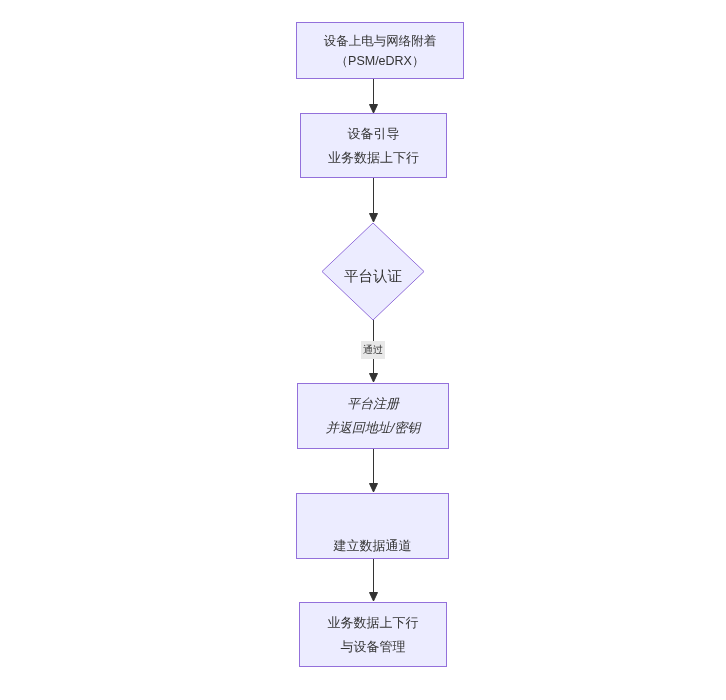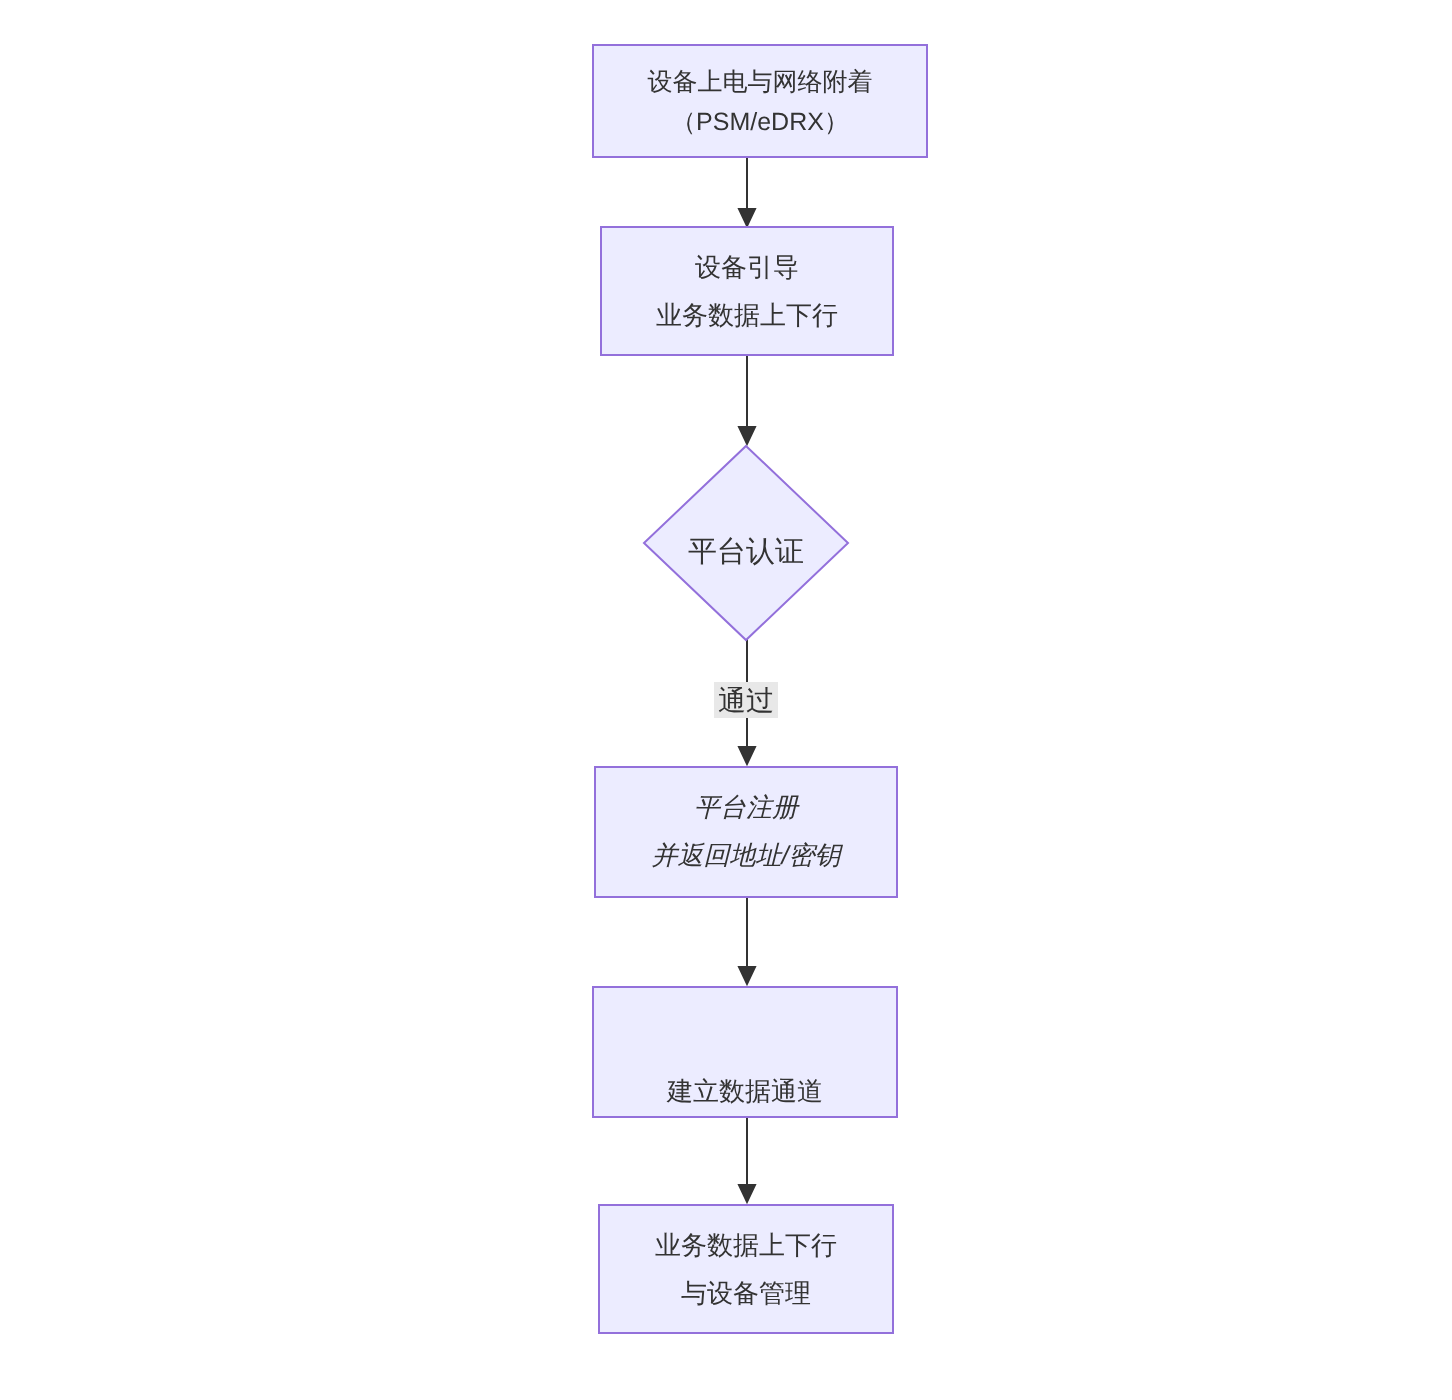--- a/index.html
+++ b/index.html
@@ -41,21 +41,21 @@
   .n6{left:299px;top:602px;width:148px;height:65px;}
   .diamond-label{
     position:absolute;left:373px;top:256px;
     transform:translate(-50%,-50%);
     font-size:14.5px;white-space:nowrap;margin-top:20px;
   }
   .edge-label{
     position:absolute;left:373px;top:350px;
     transform:translate(-50%,-50%);
     background:var(--edge-label-bg);
-    font-size:14px;line-height:18px;
+    font-size:10px;line-height:18px;
     padding:0 2px;white-space:nowrap;
   }
 </style>
 </head>
 <body>
 
 <div class="canvas">
 
   <svg class="edges" width="726" height="700">
 

